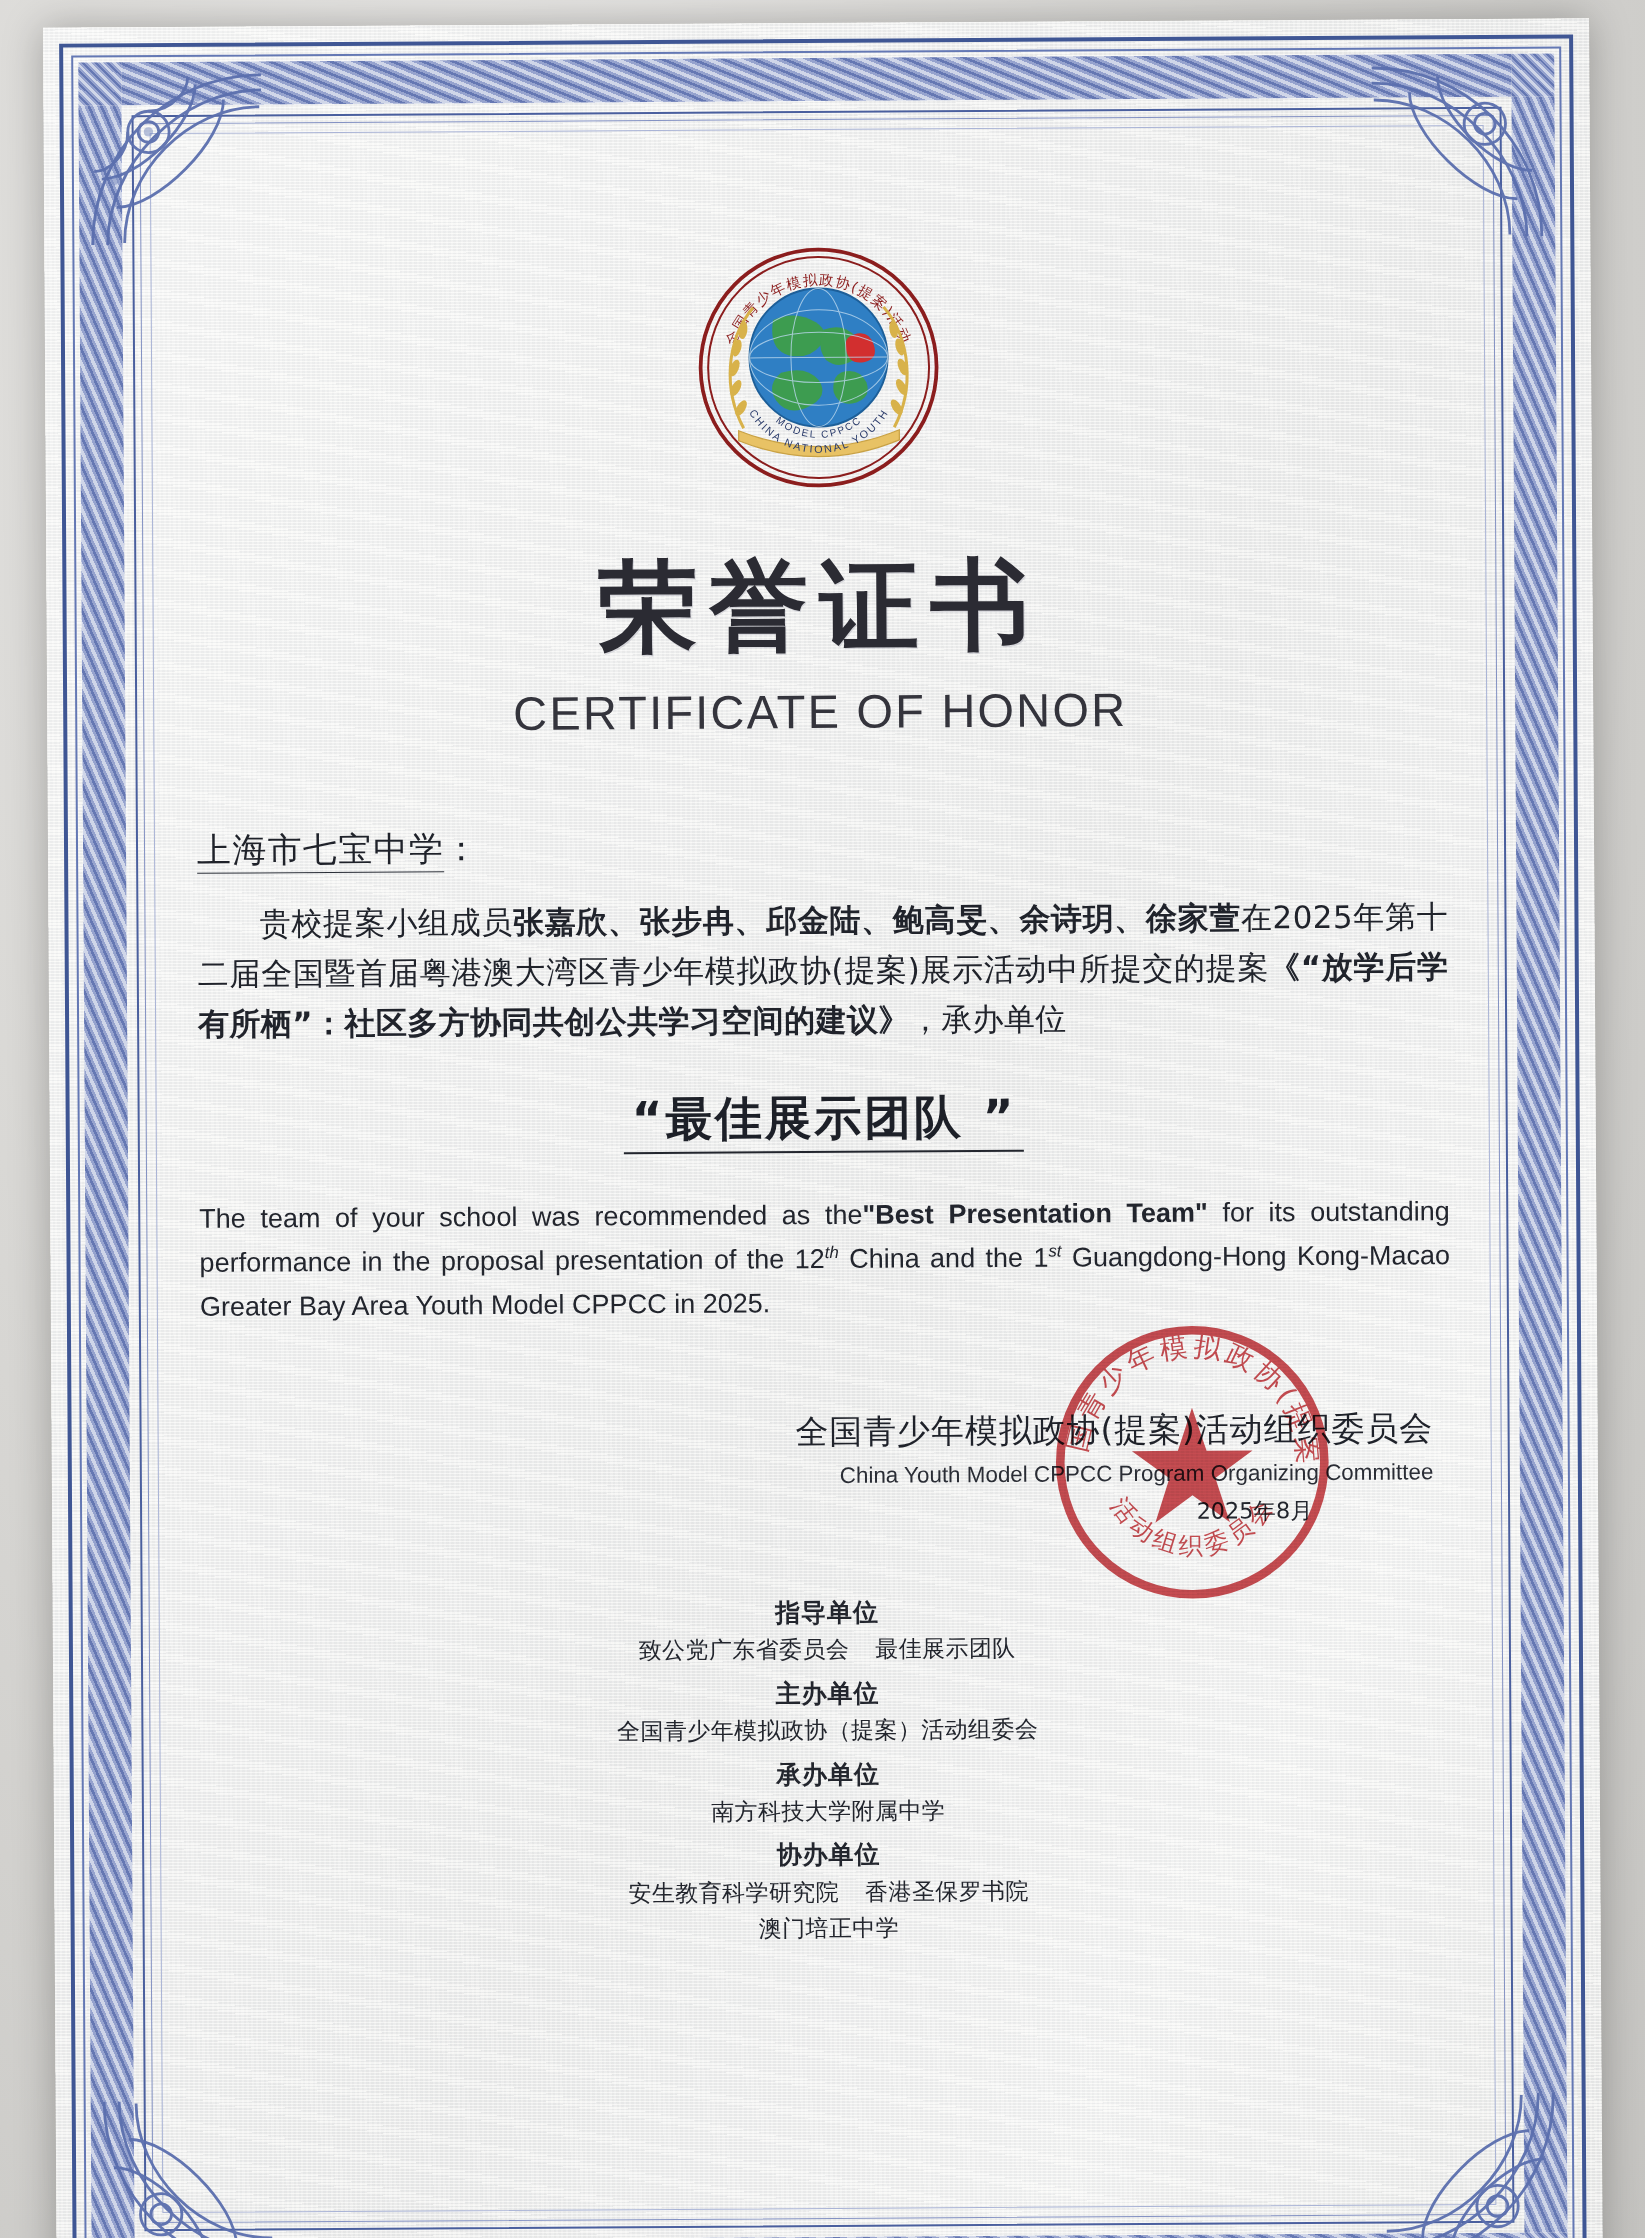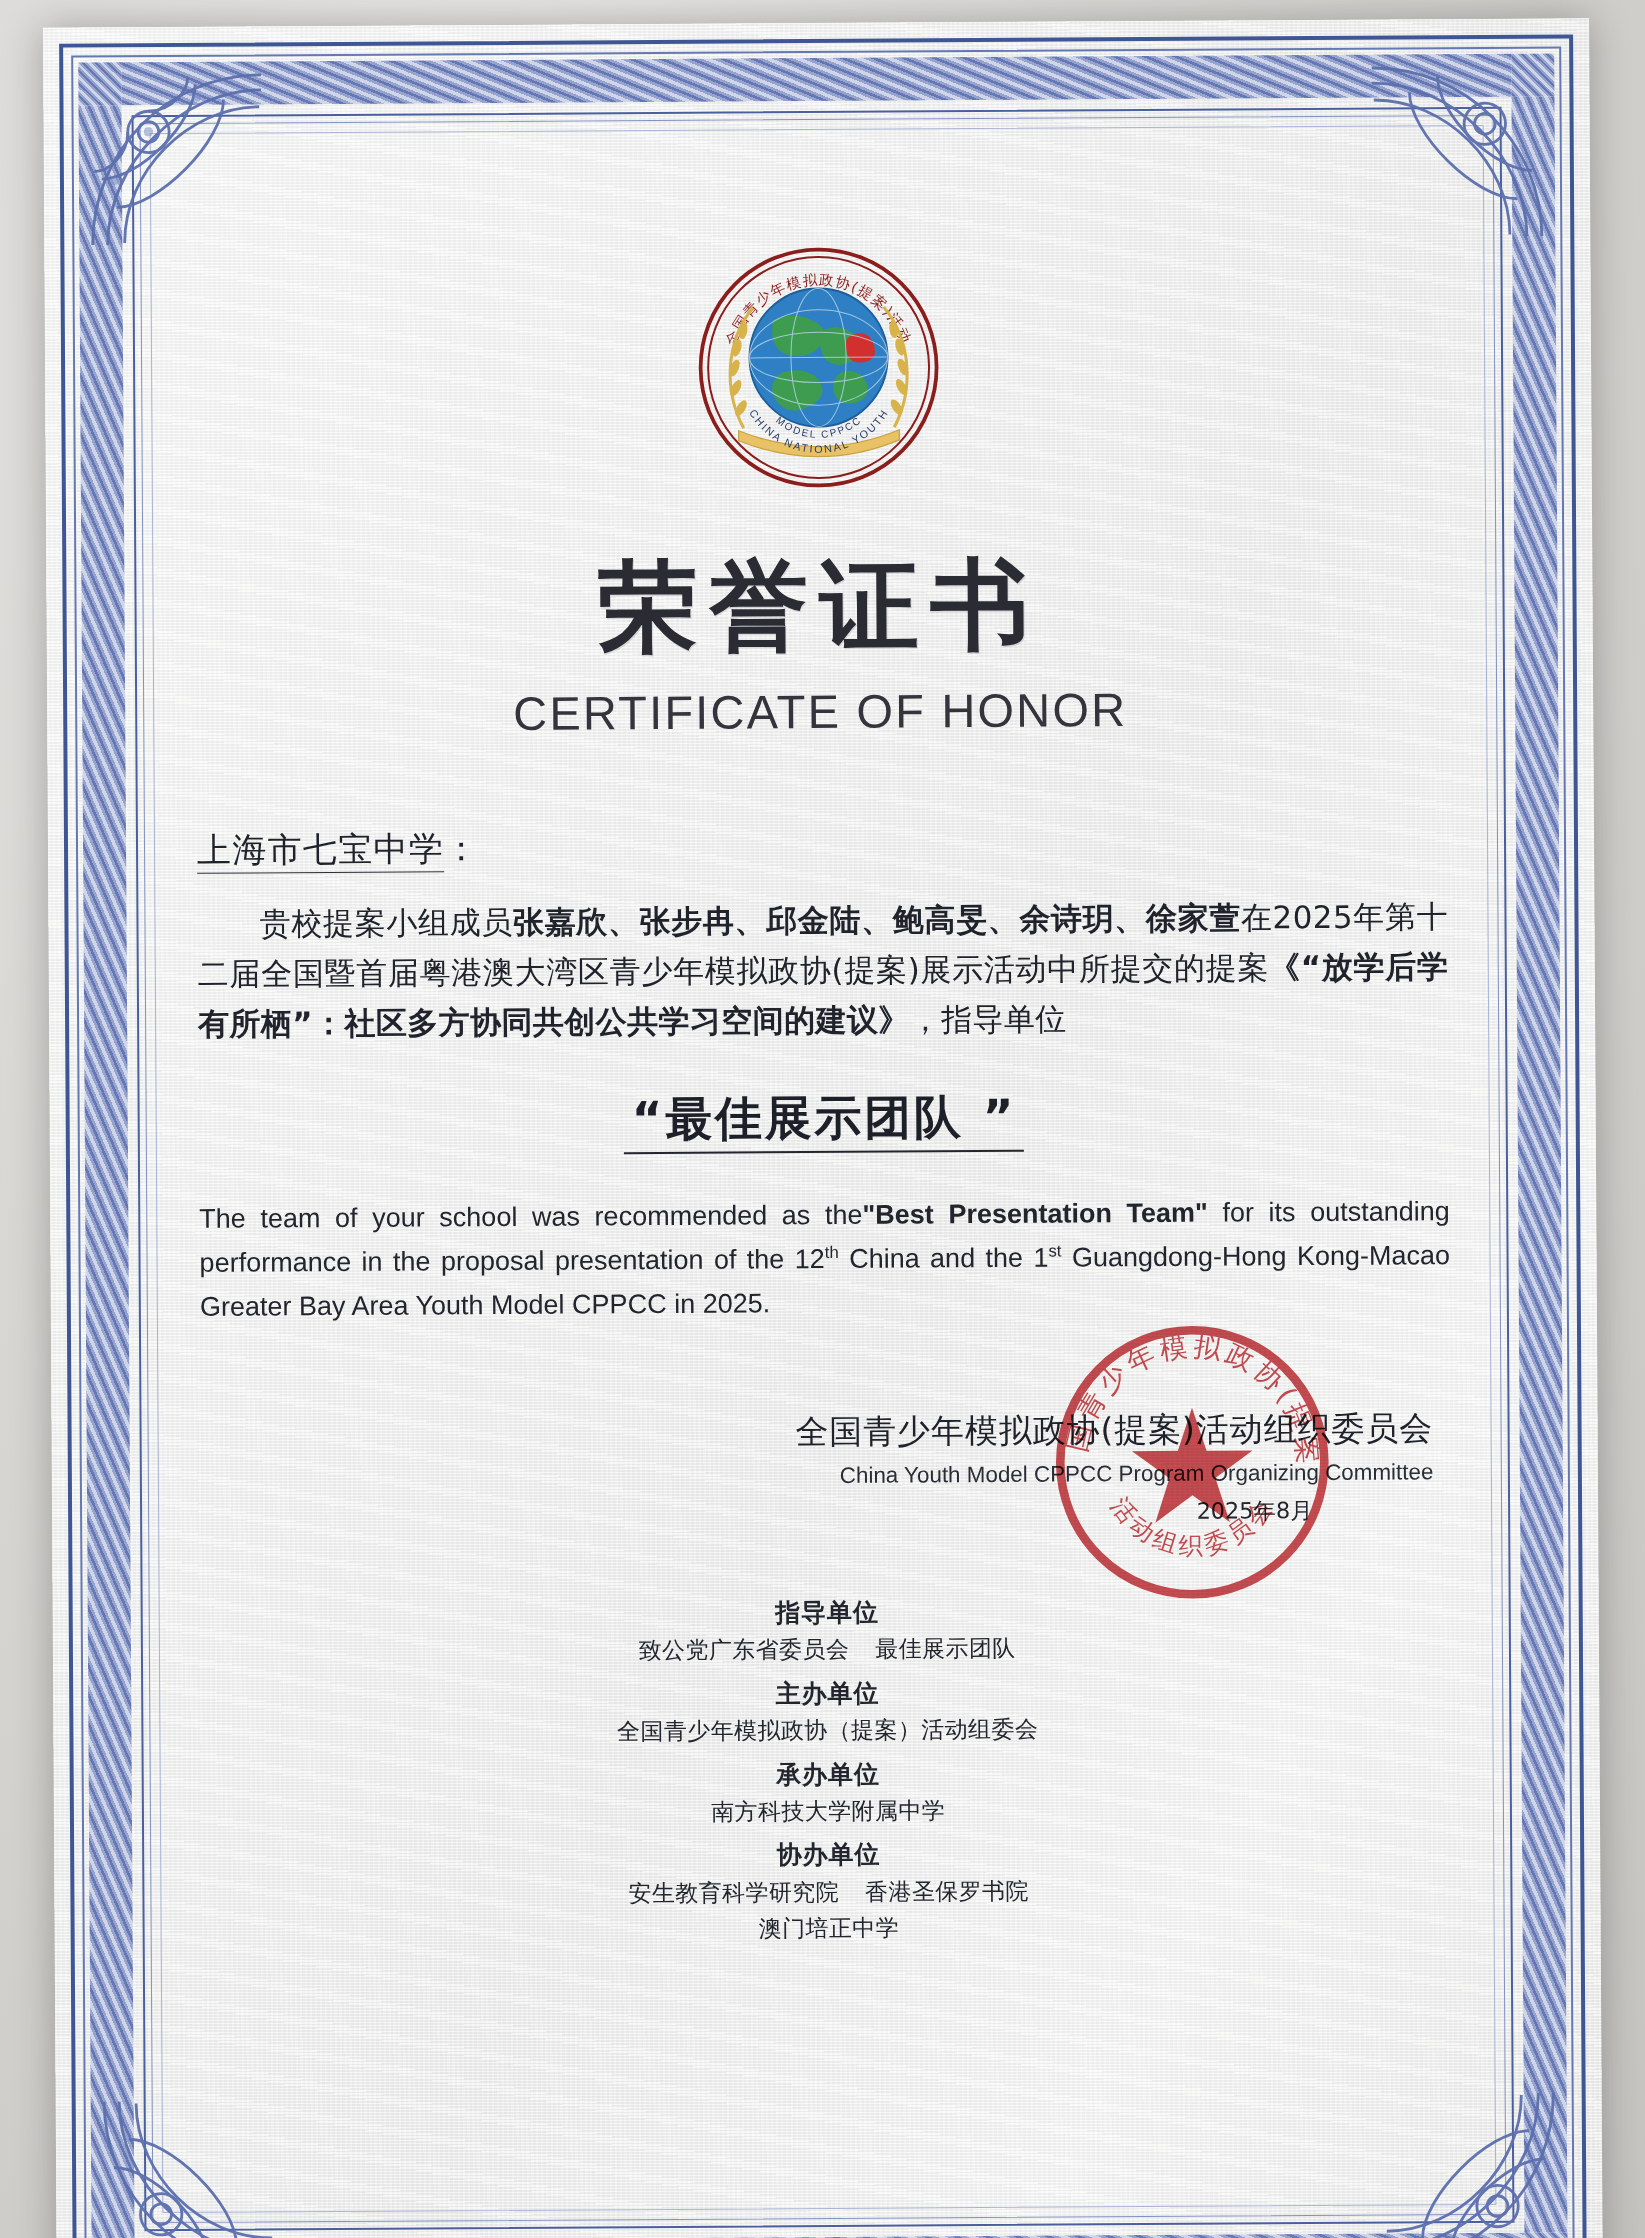--- a/index.html
+++ b/index.html
@@ -181,21 +181,21 @@
 
   #paragraph-en {
     margin-top: 43px;
     font-family: "Liberation Sans", sans-serif;
     font-size: 27px;
     line-height: 1.64;
     text-align: justify;
     color: #22252d;
   }
   #paragraph-en b { font-weight: 700; }
-  #paragraph-en sup { font-size: .62em; }
+  #paragraph-en sup { font-size: .62em; font-style: italic; }
 
   
   #sign-block {
     position: relative;
     margin-top: 85px;
     text-align: right;
     padding-right: 18px;
   }
   #issuer-cn {
     font-family: "DejaVu Sans", sans-serif;
@@ -379,21 +379,21 @@
       <div id="title-cn">荣誉证书</div>
       <div id="title-en">CERTIFICATE OF HONOR</div>
 
       <div id="body">
 
         <div id="salutation">
           <span class="name">上海市七宝中学</span><span>：</span>
         </div>
 
         <div id="paragraph-cn">
-          <span class="indent"></span><span>贵校提案小组成员</span><b>张嘉欣、张步冉、邱金陆、鲍高旻、余诗玥、徐家萱</b><span>在2025年第十二届全国暨首届粤港澳大湾区青少年模拟政协(提案)展示活动中所提交的提案</span><b>《“放学后学有所栖”：社区多方协同共创公共学习空间的建议》</b><span>，指导单位</span>
+          <span class="indent"></span><span>贵校提案小组成员</span><b>张嘉欣、张步冉、邱金陆、鲍高旻、余诗玥、徐家萱</b><span>在2025年第十二届全国暨首届粤港澳大湾区青少年模拟政协(提案)展示活动中所提交的提案</span><b>《“放学后学有所栖”：社区多方协同共创公共学习空间的建议》</b><span>，承办单位</span>
         </div>
 
         <div id="award">
           <span>“最佳展示团队 ”</span>
         </div>
 
         <div id="paragraph-en">
           <span>The team of your school was recommended as the</span><b>"Best Presentation Team"</b><span> for its outstanding performance in the proposal presentation of the 12</span><sup>th</sup><span> China and the 1</span><sup>st</sup><span> Guangdong-Hong Kong-Macao Greater Bay Area Youth Model CPPCC in 2025.</span>
         </div>
 

